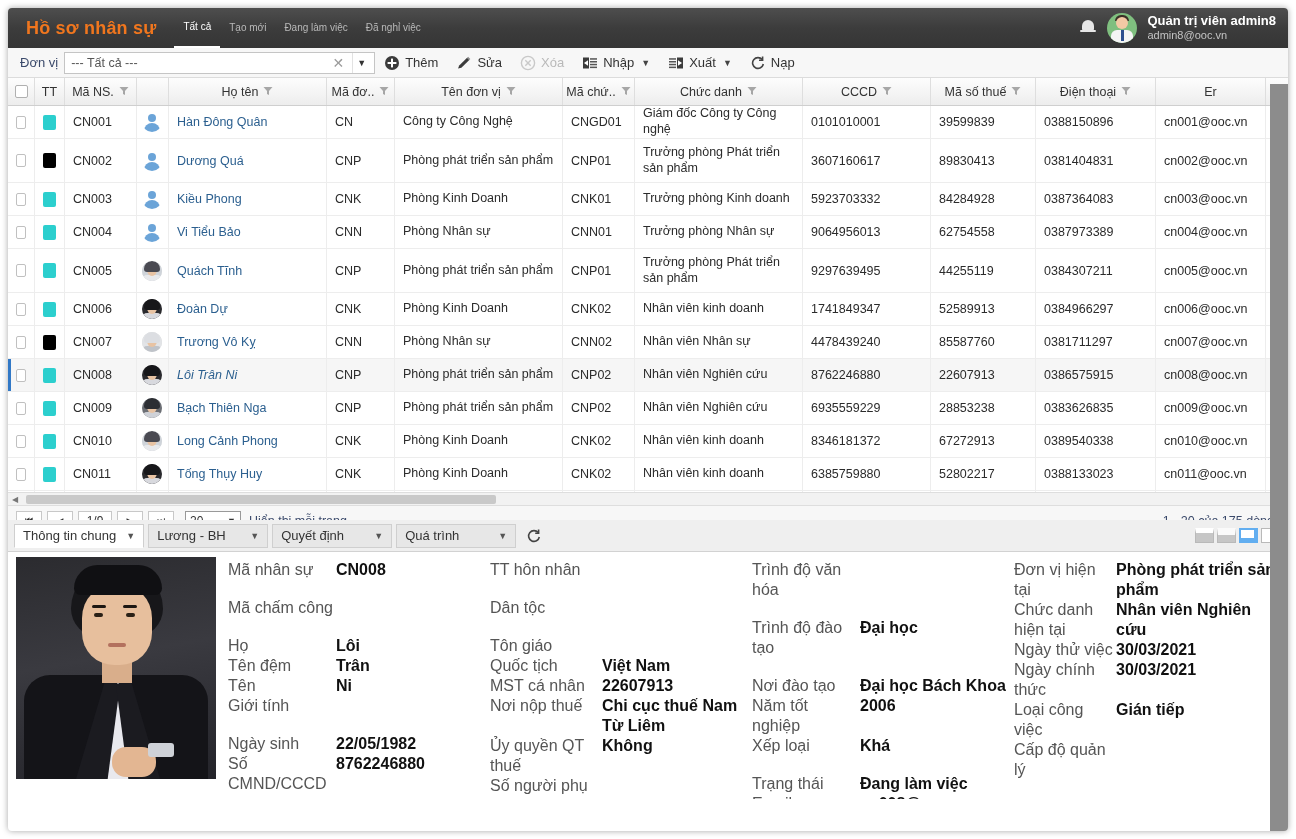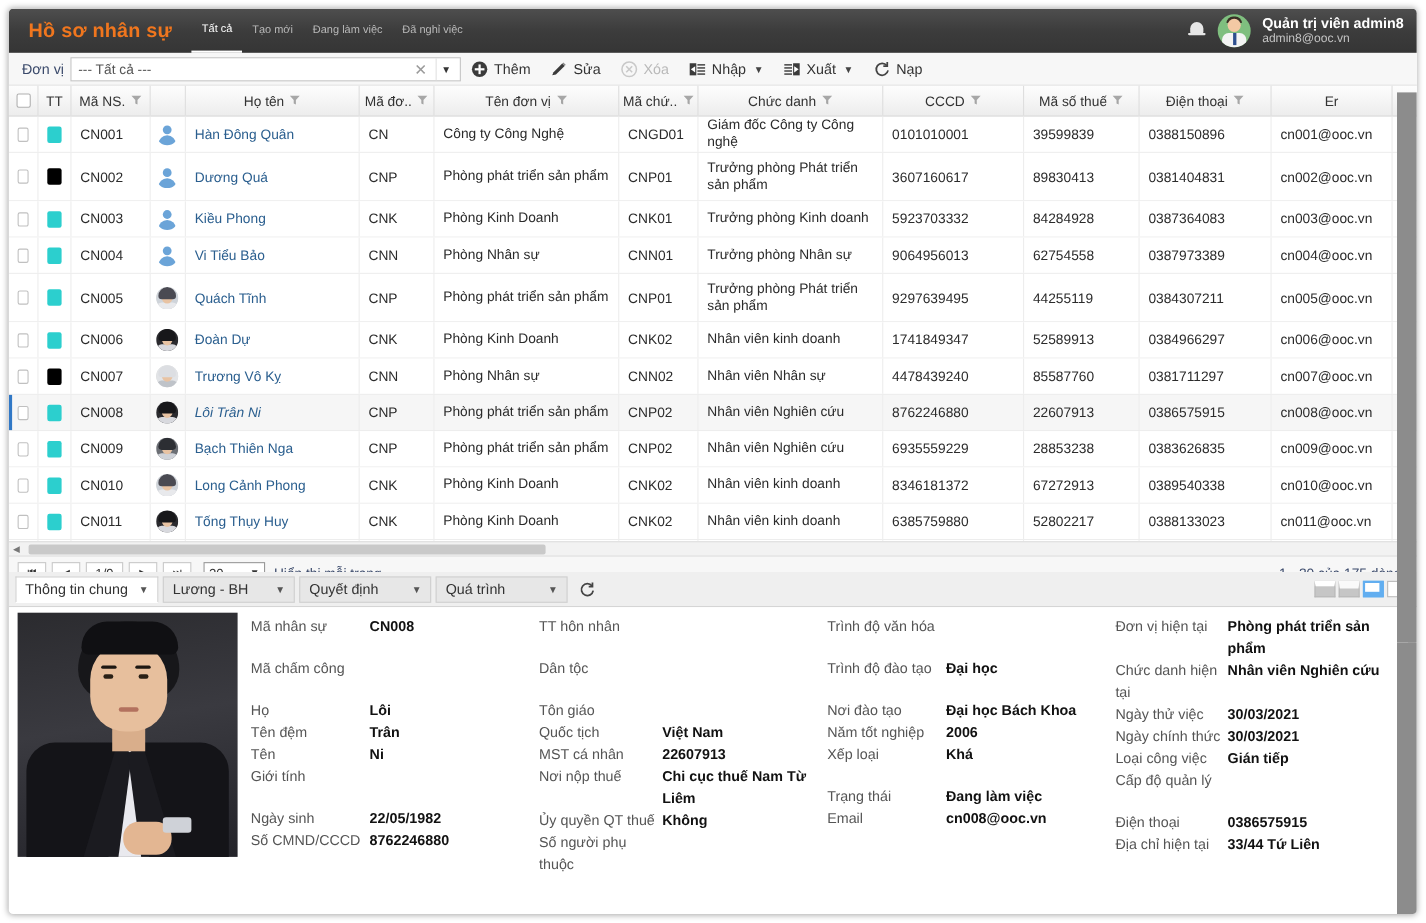--- a/index.html
+++ b/index.html
@@ -85,21 +85,21 @@
 
   
   .toolbar {
     height: 30px; background: #f7f7f7;
     border-bottom: 1px solid #dcdcdc;
     display: flex; align-items: center; padding: 0 4px;
     font-size: 13px; color: #333;
   }
   .tb-label { color: #3b4a6b; padding: 0 6px 0 8px; white-space: nowrap; }
   .combo {
-    position: relative; width: 355px; height: 22px;
+    position: relative; width: 311px; height: 22px;
     background: #fff; border: 1px solid #c5c5c5;
     display: flex; align-items: center;
   }
   .combo .val { flex: 1; padding-left: 6px; color: #555; font-size: 12.5px; }
   .combo .x { color: #9b9b9b; font-size: 14px; padding: 0 8px; cursor: pointer; }
   .combo .caret {
     color: #333; font-size: 9px; padding: 0 8px 0 4px; cursor: pointer;
     border-left: 1px solid #e2e2e2; height: 100%;
     display: flex; align-items: center;
   }
@@ -284,21 +284,21 @@
     position: absolute; left: 96px; top: 190px; width: 44px; height: 30px;
     background: #e3b692; border-radius: 14px;
   }
 
   .detail-cols { flex: 1; display: flex; padding: 8px 0 0 12px; min-width: 0; }
   .dcol { flex: 0 0 auto; }
   .dcol.c1 { width: 262px; }
   .dcol.c2 { width: 262px; }
   .dcol.c3 { width: 262px; }
   .dcol.c4 { width: 265px; }
-  .frow { display: flex; font-size: 13px; line-height: 20px; align-items: flex-start; }
+  .frow { display: flex; font-size: 16px; line-height: 20px; align-items: flex-start; }
   .frow.gap { margin-top: 18px; }
   .fl { color: #555; flex: 0 0 auto; }
   .fv { color: #111; font-weight: bold; }
   .c1 .fl { width: 108px; } .c1 .fv { width: 150px; }
   .c2 .fl { width: 112px; } .c2 .fv { width: 148px; }
   .c3 .fl { width: 108px; } .c3 .fv { width: 152px; }
   .c4 .fl { width: 102px; } .c4 .fv { width: 160px; }
   .rail-right {
     position: absolute; right: 0; top: 0; bottom: 0; width: 18px;
     background: #8c8c8c;

